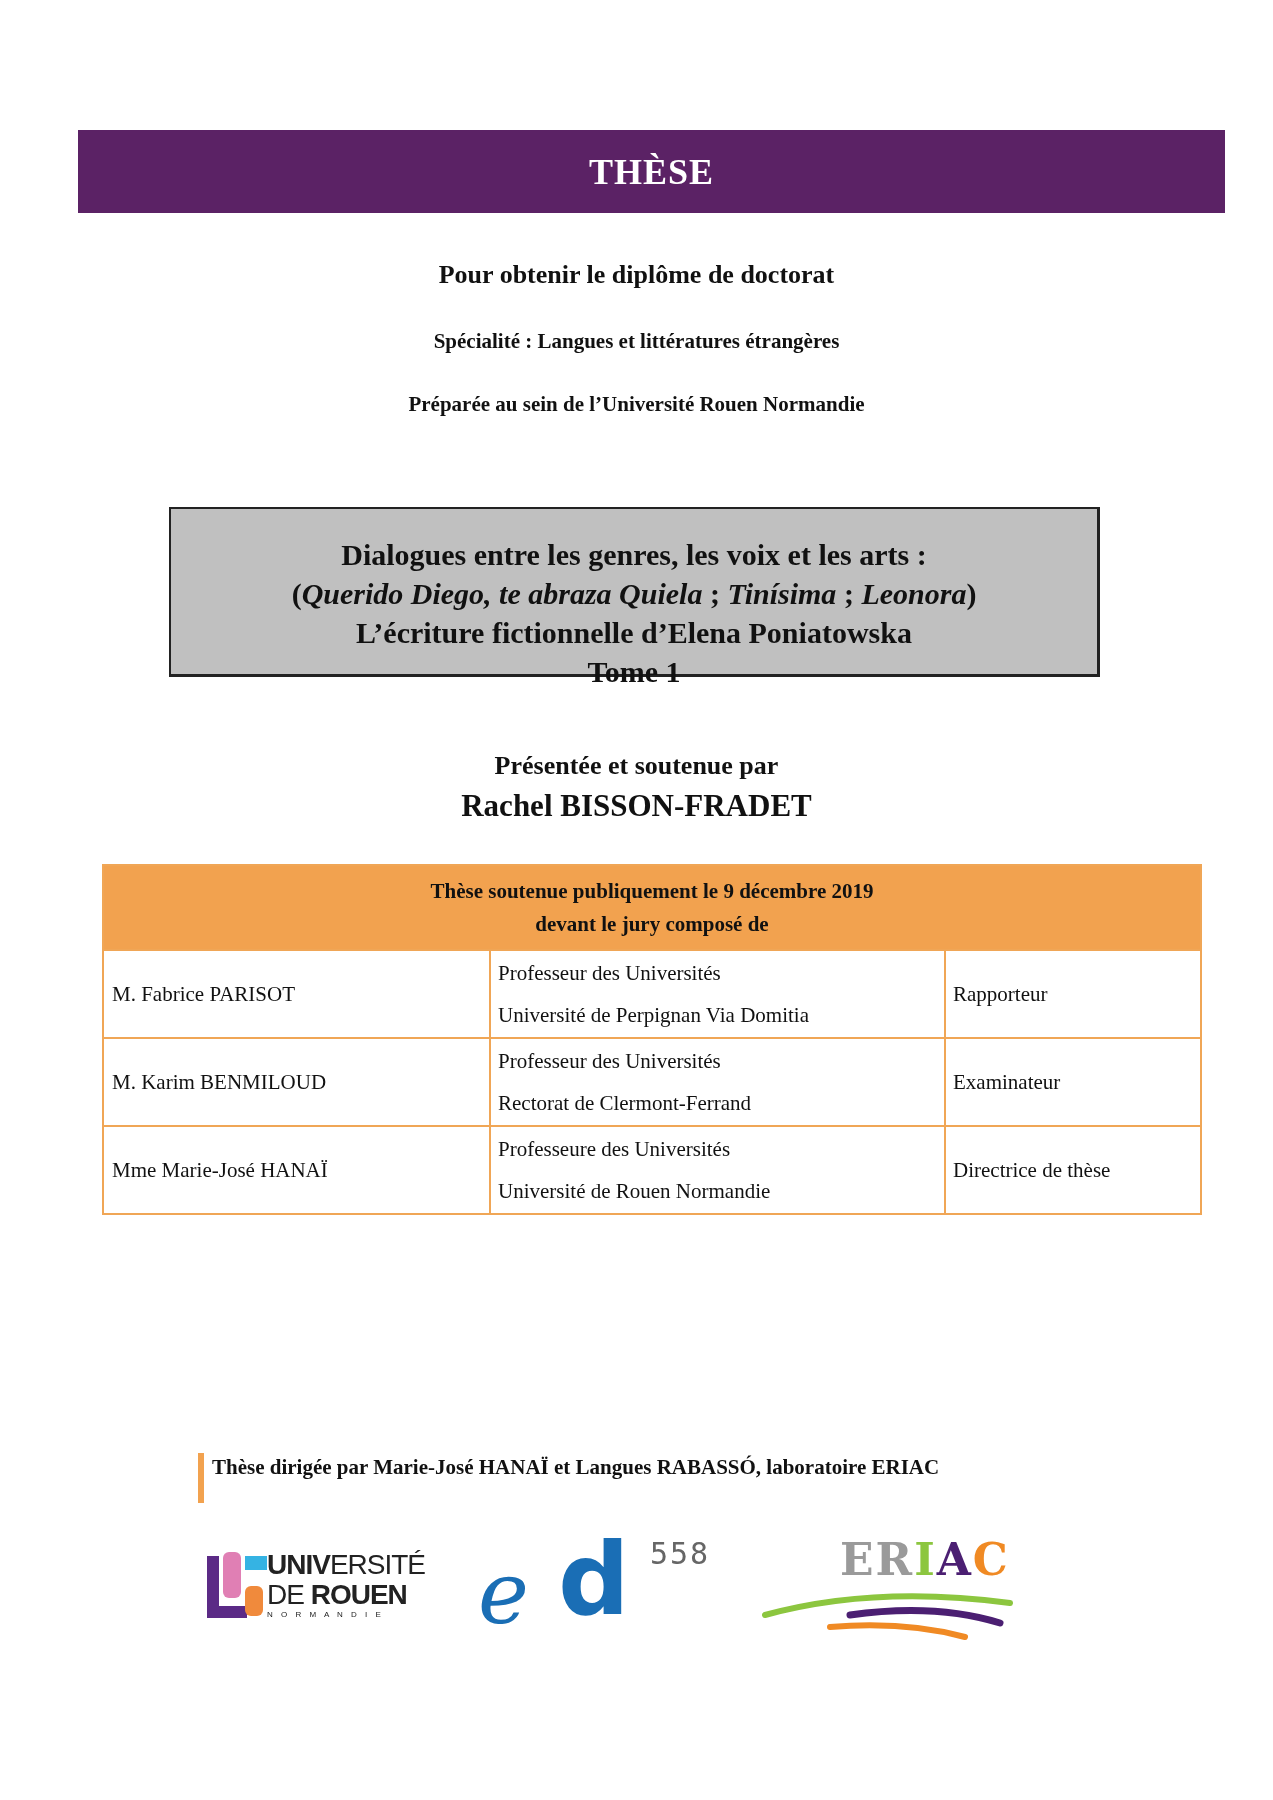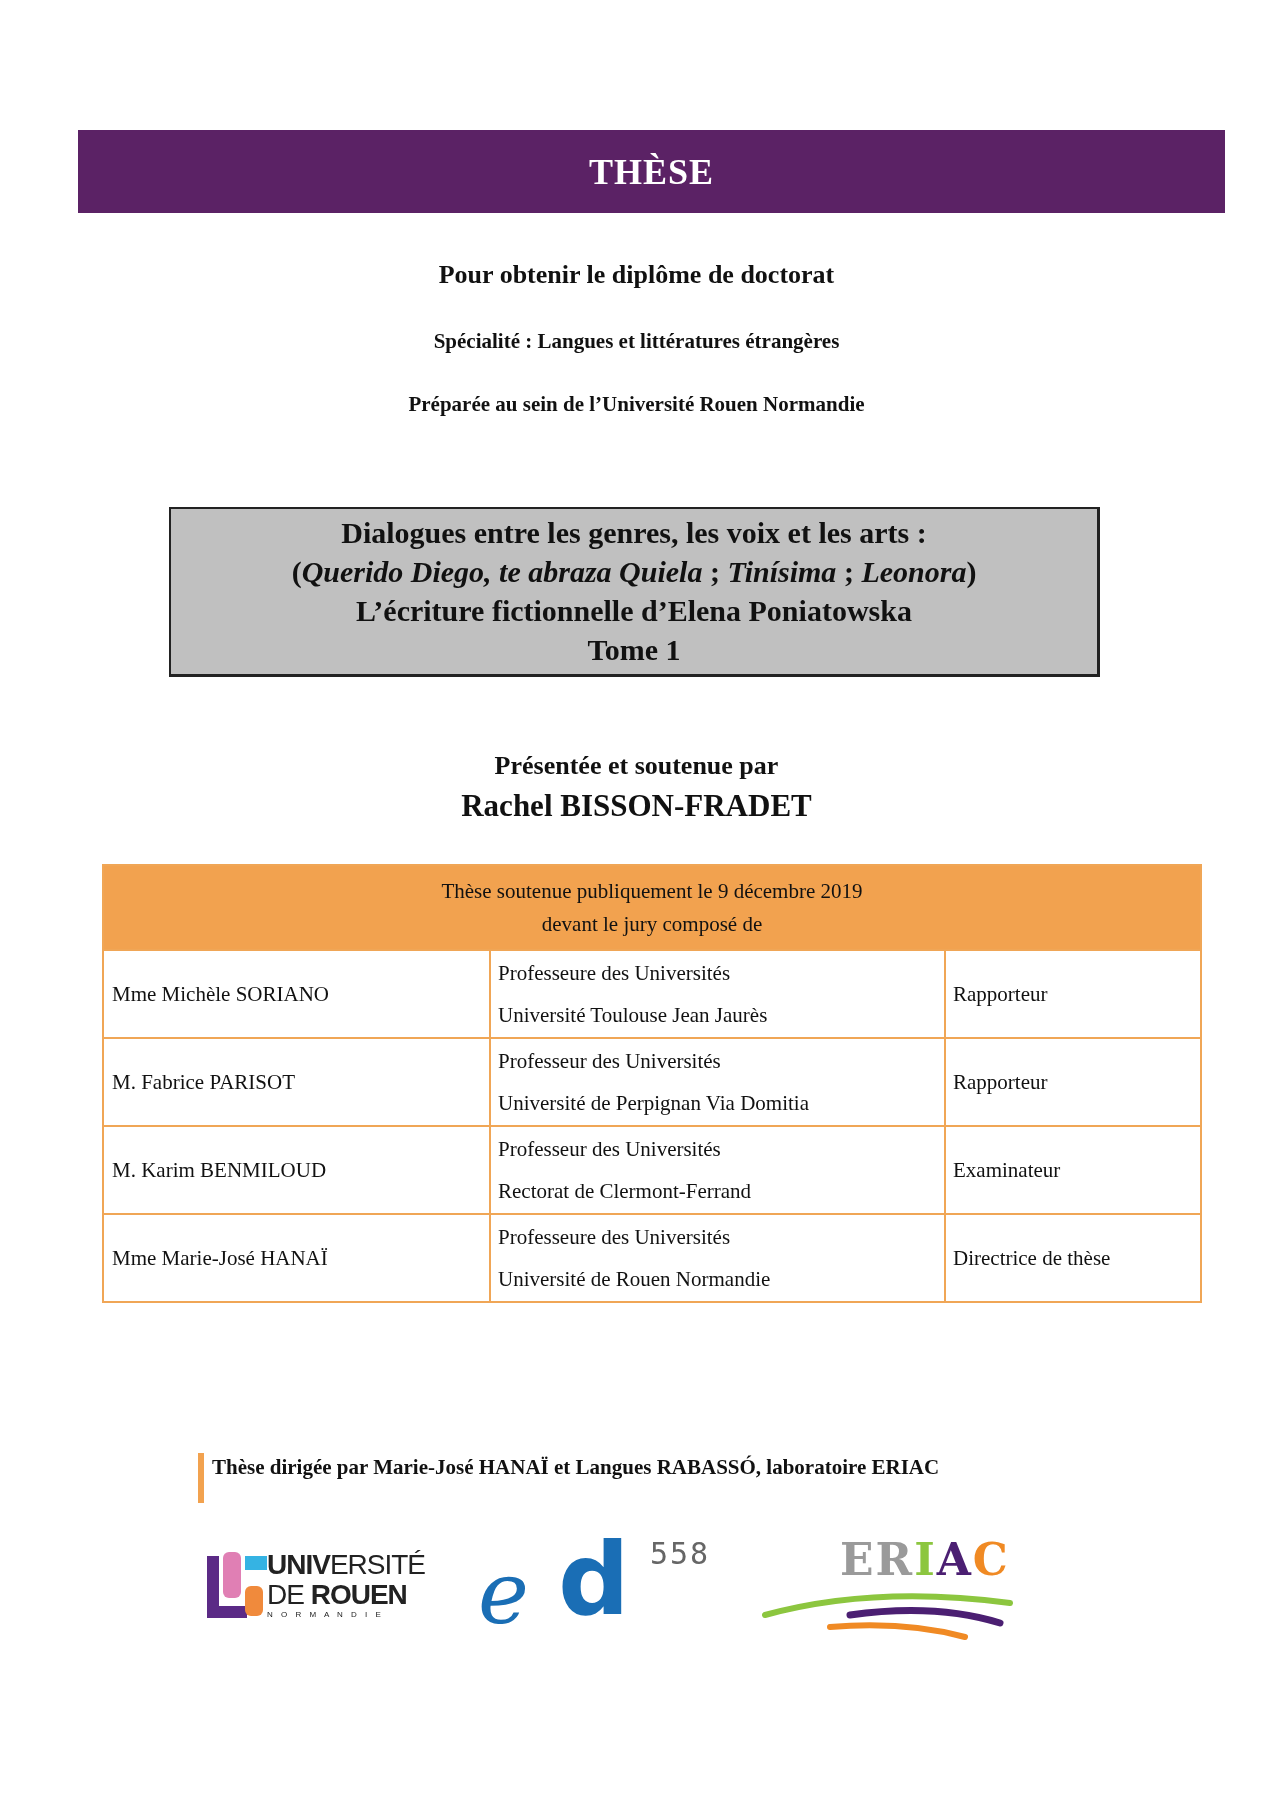--- a/index.html
+++ b/index.html
@@ -11,28 +11,28 @@
     .banner-title { color: #ffffff; font-weight: bold; font-size: 36px; letter-spacing: 1px; }
 
     .center-line { position: absolute; left: 0; width: 1273px; text-align: center; font-weight: bold; }
     .l-diploma { top: 260px; font-size: 26px; }
     .l-spec { top: 329px; font-size: 21px; }
     .l-prep { top: 392px; font-size: 21px; }
 
     .title-box { position: absolute; left: 169px; top: 507px; width: 931px; height: 170px;
                  background: #c0c0c0; border: 2px solid #222; border-right-width: 3px; border-bottom-width: 3px;
                  box-sizing: border-box; text-align: center; font-weight: bold; font-size: 30px; line-height: 39px;
-                 padding-top: 4px; }
+                 padding-top: 26px; }
     .title-box .ital { font-style: italic; }
 
     .l-presented { top: 751px; font-size: 26px; }
     .l-author { top: 788px; font-size: 31px; }
 
     .jury { position: absolute; left: 102px; top: 864px; width: 1100px; border-collapse: collapse; }
-    .jury-head { background: #f2a24f; height: 84px; text-align: center; font-weight: normal; font-size: 20px; line-height: 33px; }
+    .jury-head { background: #f2a24f; height: 84px; text-align: center; font-weight: bold; font-size: 20px; line-height: 33px; }
     .jury td { border: 2px solid #f0a656; font-size: 21px; vertical-align: middle; height: 85px; box-sizing: border-box; }
     .jury td.c1 { width: 387px; padding-left: 8px; }
     .jury td.c2 { width: 455px; padding-left: 7px; line-height: 42px; }
     .jury td.c3 { padding-left: 7px; }
 
     .directed { position: absolute; left: 198px; top: 1453px; height: 50px; border-left: 6px solid #f2a24f;
                 padding-left: 8px; font-weight: bold; font-size: 21px; line-height: 28px; }
 
     .logos { position: absolute; top: 1520px; left: 0; width: 1273px; height: 130px; }
     .logo { position: absolute; }
@@ -61,28 +61,20 @@
 <div class="center-line l-presented">Présentée et soutenue par</div>
 <div class="center-line l-author">Rachel BISSON-FRADET</div>
 
 <table class="jury">
   <tbody>
       <tr>
     <td colspan="3" class="jury-head">
       <div>Thèse soutenue publiquement le 9 décembre 2019</div>
       <div>devant le jury composé de</div>
     </td>
-  </tr>
-  <tr>
-    <td class="c1">Mme Michèle SORIANO</td>
-    <td class="c2">
-          <div>Professeure des Universités</div>
-          <div>Université Toulouse Jean Jaurès</div>
-        </td>
-    <td class="c3">Rapporteur</td>
   </tr>
   <tr>
     <td class="c1">M. Fabrice PARISOT</td>
     <td class="c2">
           <div>Professeur des Universités</div>
           <div>Université de Perpignan Via Domitia</div>
         </td>
     <td class="c3">Rapporteur</td>
   </tr>
   <tr>

